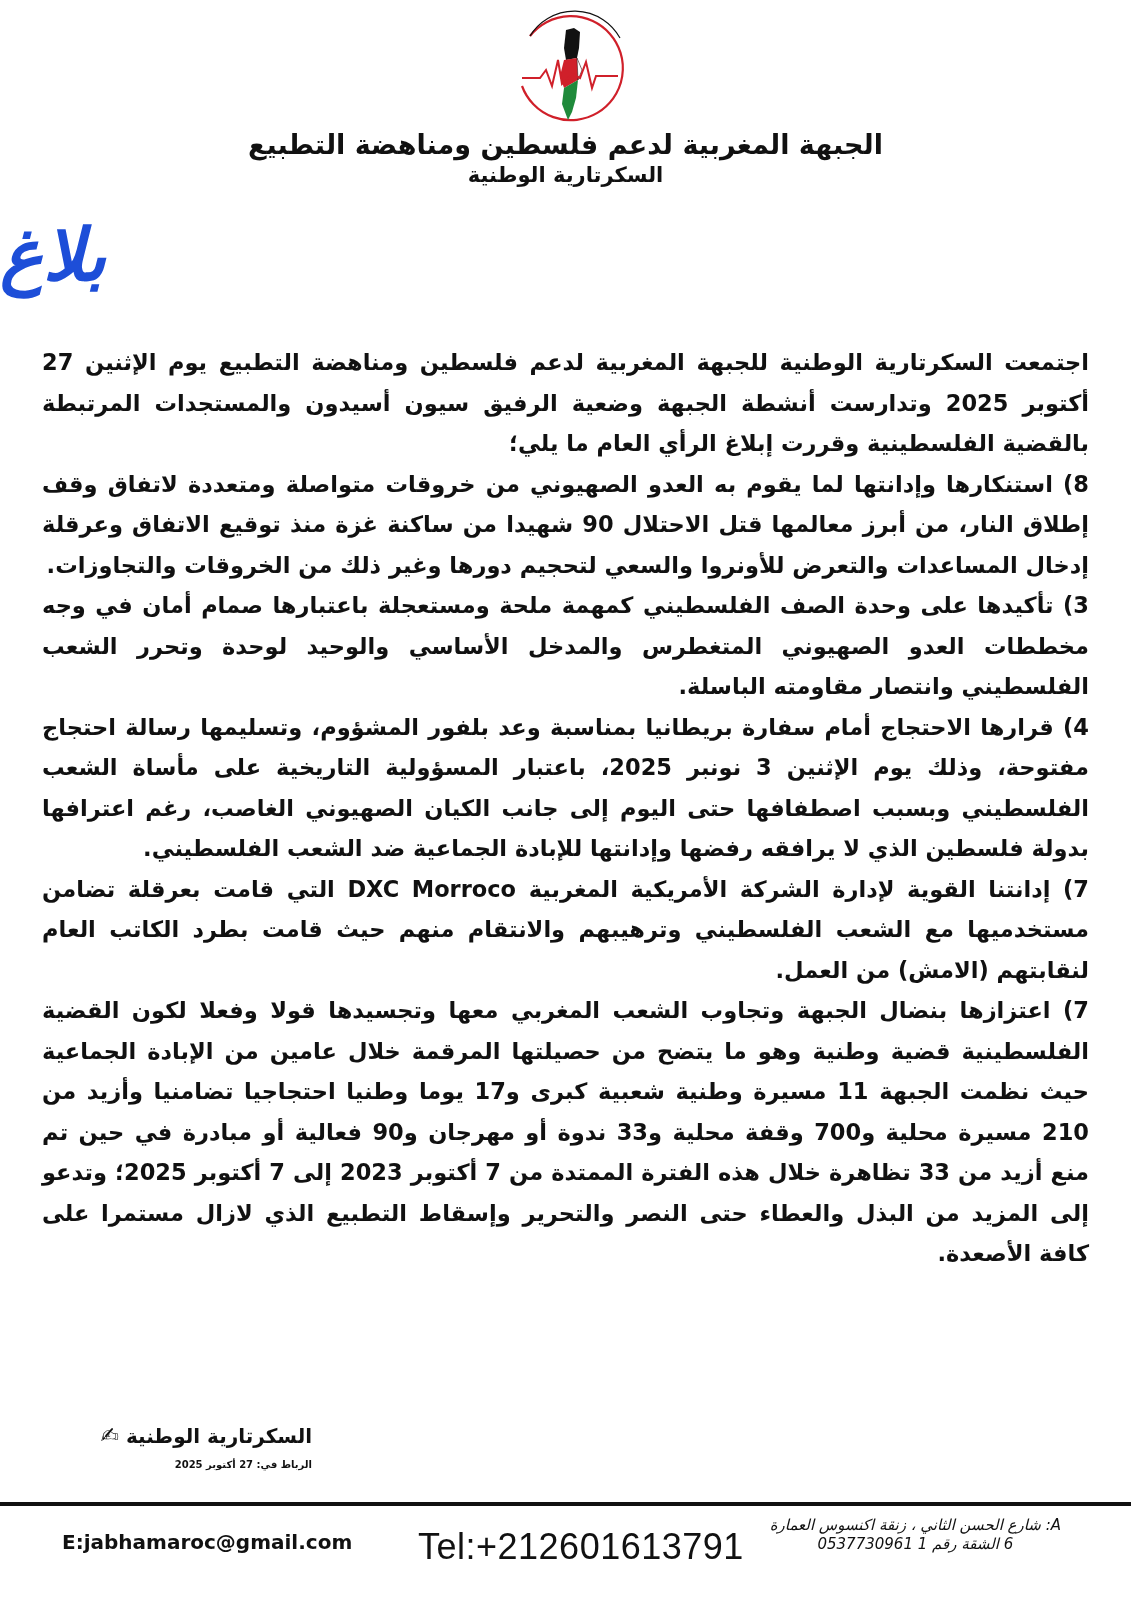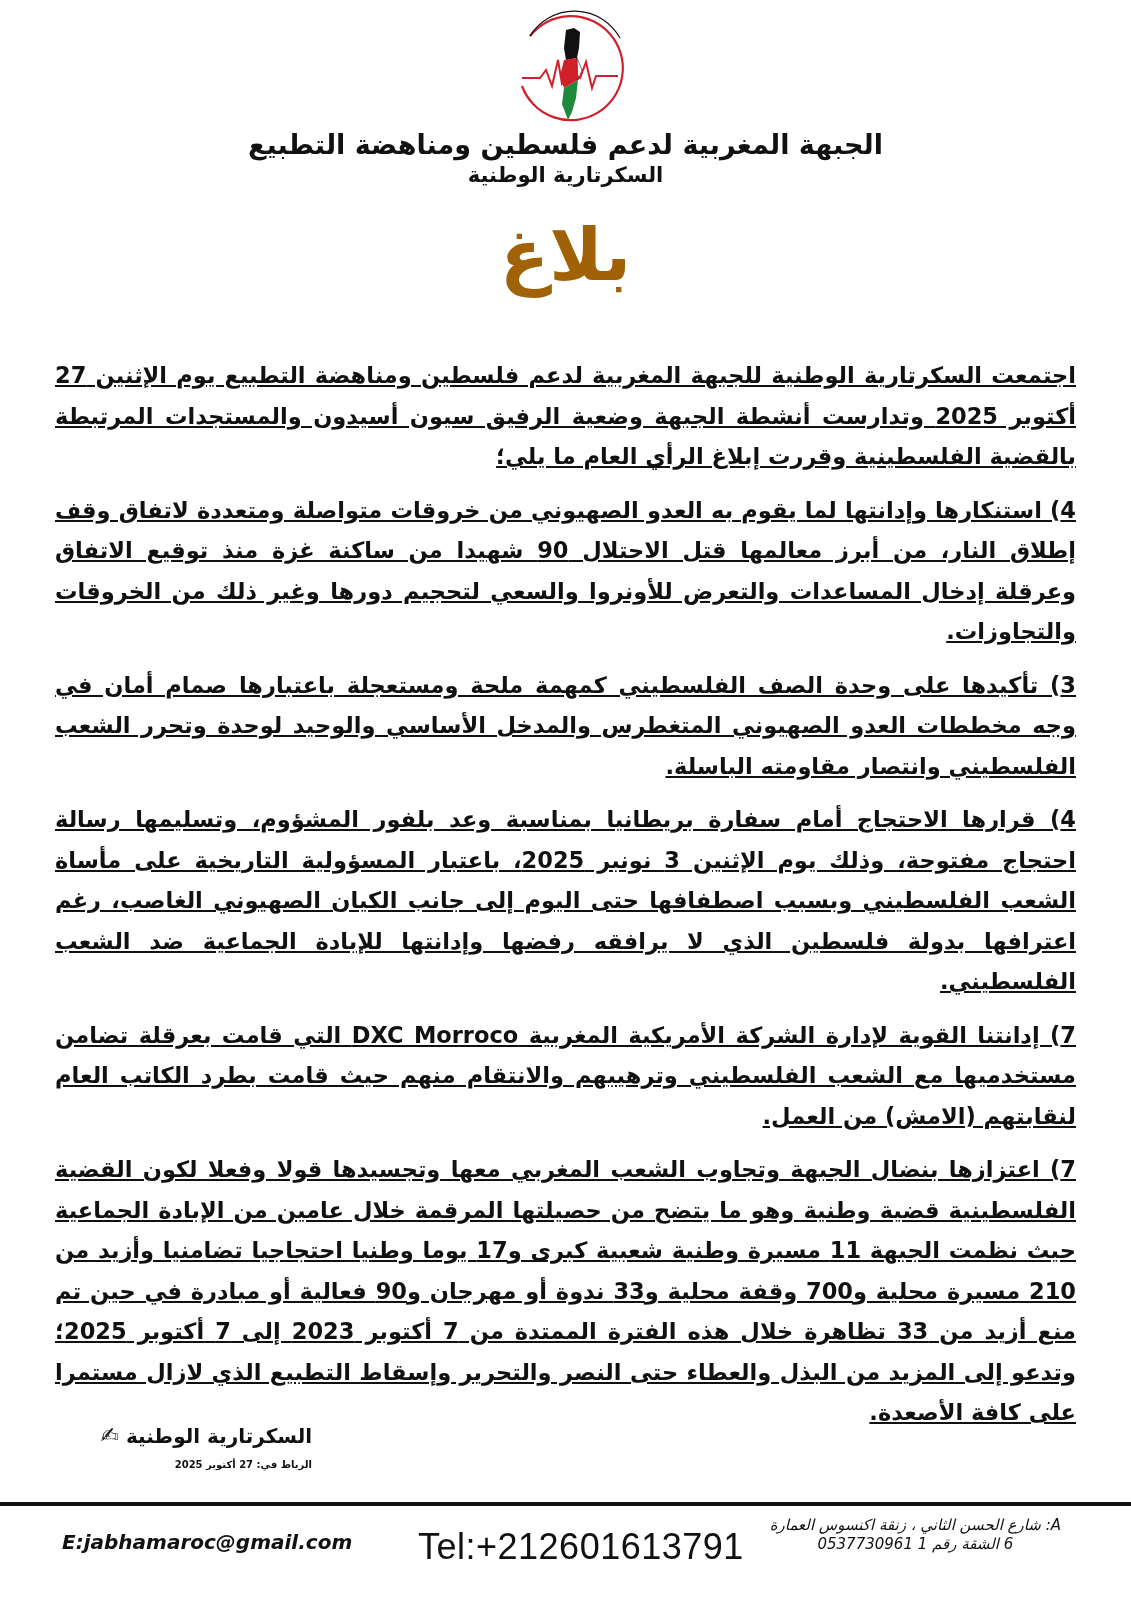--- a/index.html
+++ b/index.html
@@ -15,45 +15,44 @@
     }
     .org-name {
       font-family: "DejaVu Sans", sans-serif; font-weight: bold; font-size: 27px;
       line-height: 34px; color: #111;
     }
     .org-sub {
       font-family: "DejaVu Sans", sans-serif; font-weight: bold; font-size: 21px;
       line-height: 26px; color: #111; margin-top: 0;
     }
     .doc-title {
-      position: absolute; left: 0; right: 0; top: 205px; text-align: center;
+      position: absolute; left: 0; right: 0; top: 205px; text-align: left;
       font-family: "DejaVu Sans", sans-serif; font-weight: bold; font-size: 72px;
-      color: #a16207; direction: rtl; line-height: 100px;
+      color: #1d4ed8; direction: rtl; line-height: 100px; font-style: italic;
     }
     .body-text {
       position: absolute; left: 42px; right: 42px; top: 342px;
       direction: rtl; text-align: justify; text-align-last: right;
       font-family: "DejaVu Sans", sans-serif; font-weight: bold;
       font-size: 22.5px; line-height: 40.5px; color: #111;
     }
-    .body-text p { margin: 13px; text-decoration: underline; }
+    .body-text p { margin: 0; }
     .signature {
       position: absolute; left: 52px; top: 1420px; width: 260px; direction: rtl; text-align: right;
     }
     .sig-line { font-weight: bold; font-size: 20px; line-height: 32px; color: #111; }
     .sig-date { font-weight: bold; font-size: 10px; line-height: 26px; color: #111; }
     .sig-icon { font-size: 22px; margin-left: 8px; }
     .footer-rule {
       position: absolute; left: 0; right: 0; top: 1502px; height: 4px; background: #111;
     }
     .footer { position: absolute; left: 0; right: 0; top: 1510px; height: 90px; }
     .footer-email {
       position: absolute; left: 62px; top: 20px; font-weight: bold; font-size: 20px;
       color: #111;
-      font-style: italic;
     }
     .footer-tel {
       position: absolute; left: 418px; top: 16px; font-family: "Liberation Sans Narrow", "Liberation Sans", sans-serif;
       font-size: 36px; color: #111; letter-spacing: 0.5px;
     }
     .footer-address {
       position: absolute; right: 70px; top: 6px; text-align: center; direction: rtl;
       font-size: 15px; line-height: 19px; color: #111; font-style: italic;
     }
   </style>
@@ -85,21 +84,21 @@
 
 <div class="header">
   <div class="org-name">الجبهة المغربية لدعم فلسطين ومناهضة التطبيع</div>
   <div class="org-sub">السكرتارية الوطنية</div>
 </div>
 
 <div class="doc-title">بلاغ</div>
 
 <div class="body-text">
   <p>اجتمعت السكرتارية الوطنية للجبهة المغربية لدعم فلسطين ومناهضة التطبيع يوم الإثنين 27 أكتوبر 2025 وتدارست أنشطة الجبهة وضعية الرفيق سيون أسيدون  والمستجدات المرتبطة بالقضية الفلسطينية وقررت إبلاغ الرأي العام ما يلي؛</p>
-  <p>4) استنكارها وإدانتها لما يقوم به العدو الصهيوني من خروقات متواصلة ومتعددة لاتفاق وقف إطلاق النار، من أبرز معالمها قتل الاحتلال 90 شهيدا من ساكنة غزة منذ توقيع الاتفاق وعرقلة إدخال المساعدات والتعرض للأونروا والسعي لتحجيم دورها وغير ذلك من الخروقات والتجاوزات.</p>
+  <p>8) استنكارها وإدانتها لما يقوم به العدو الصهيوني من خروقات متواصلة ومتعددة لاتفاق وقف إطلاق النار، من أبرز معالمها قتل الاحتلال 90 شهيدا من ساكنة غزة منذ توقيع الاتفاق وعرقلة إدخال المساعدات والتعرض للأونروا والسعي لتحجيم دورها وغير ذلك من الخروقات والتجاوزات.</p>
   <p>3) تأكيدها على وحدة الصف الفلسطيني كمهمة ملحة ومستعجلة باعتبارها صمام أمان في وجه مخططات العدو الصهيوني المتغطرس والمدخل الأساسي والوحيد لوحدة وتحرر الشعب الفلسطيني وانتصار مقاومته الباسلة.</p>
   <p>4) قرارها الاحتجاج أمام سفارة بريطانيا بمناسبة وعد بلفور المشؤوم، وتسليمها رسالة احتجاج مفتوحة، وذلك يوم  الإثنين 3 نونبر 2025، باعتبار المسؤولية التاريخية على مأساة الشعب الفلسطيني وبسبب اصطفافها حتى اليوم إلى جانب الكيان الصهيوني الغاصب، رغم اعترافها بدولة فلسطين الذي لا يرافقه رفضها وإدانتها للإبادة الجماعية ضد الشعب الفلسطيني.</p>
   <p>7) إدانتنا القوية لإدارة الشركة الأمريكية المغربية DXC Morroco التي قامت بعرقلة تضامن مستخدميها مع الشعب الفلسطيني وترهيبهم والانتقام منهم حيث قامت بطرد الكاتب العام لنقابتهم (الامش) من العمل.</p>
   <p>7) اعتزازها بنضال الجبهة وتجاوب الشعب المغربي معها وتجسيدها قولا وفعلا لكون القضية الفلسطينية قضية وطنية وهو ما يتضح من حصيلتها المرقمة خلال عامين من الإبادة الجماعية حيث نظمت الجبهة  11 مسيرة وطنية شعبية كبرى و17 يوما وطنيا احتجاجيا تضامنيا وأزيد من 210 مسيرة محلية و700 وقفة محلية و33 ندوة أو مهرجان  و90 فعالية أو مبادرة في حين تم منع أزيد من 33 تظاهرة خلال هذه الفترة الممتدة من 7 أكتوبر 2023 إلى 7 أكتوبر 2025؛ وتدعو إلى المزيد من البذل والعطاء حتى النصر والتحرير وإسقاط التطبيع الذي لازال مستمرا على كافة الأصعدة.</p>
 </div>
 
 <div class="signature">
   <div class="sig-line">
     <span>السكرتارية الوطنية</span>
     <span class="sig-icon">✍</span>

